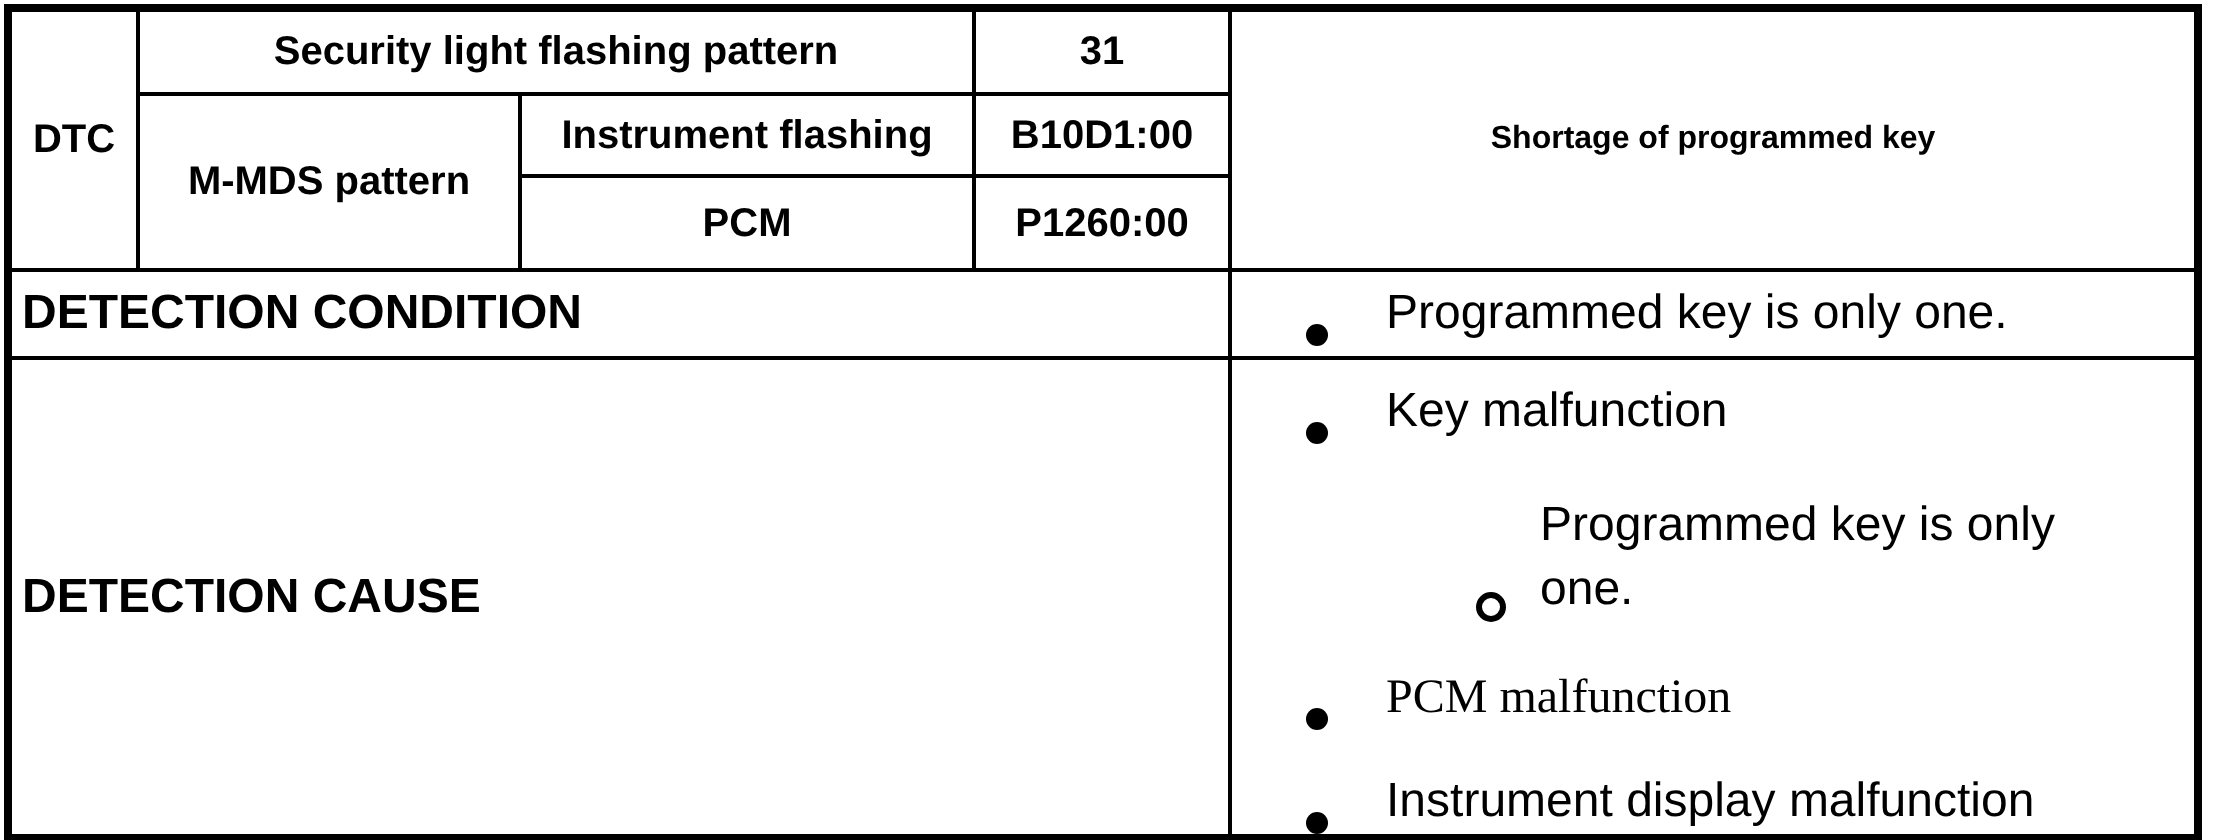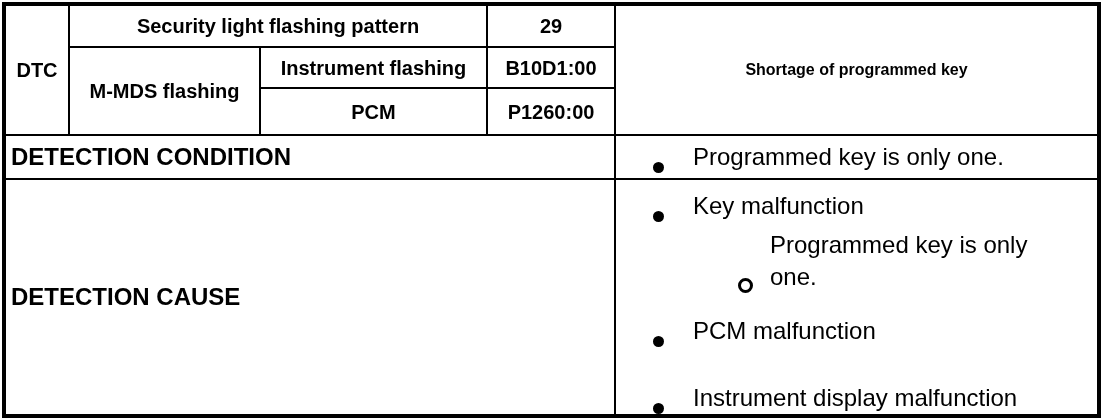--- a/index.html
+++ b/index.html
@@ -88,44 +88,44 @@
     height: 9px;
     border: 3px solid #000;
     border-radius: 50%;
     background: transparent;
     margin: 9px 0 0 122px;
   }
   .li.sub .li-text {
     margin-left: 17px;
     max-width: 270px;
   }
-  .mb1 { margin-bottom: 7px; }
+  .mb1 { margin-bottom: 25px; }
   .mb2 { margin-bottom: 22px; }
-  .mb3 { margin-bottom: 35px; }
+  .mb3 { margin-bottom: 20px; font-family: Liberation Serif, serif; }
 </style>
 </head>
 <body>
 
 <table class="dtc-table">
   <colgroup>
     <col style="width:65px">
     <col style="width:191px">
     <col style="width:227px">
     <col style="width:128px">
     <col style="width:484px">
   </colgroup>
   <tbody>
     <tr class="r1">
       <td class="hdr" rowspan="3">DTC</td>
       <td class="hdr" colspan="2">Security light flashing pattern</td>
-      <td class="hdr">29</td>
+      <td class="hdr">31</td>
       <td class="desc-cell" rowspan="3">Shortage of programmed key</td>
     </tr>
     <tr class="r2">
-      <td class="hdr" rowspan="2">M-MDS flashing</td>
+      <td class="hdr" rowspan="2">M-MDS pattern</td>
       <td class="hdr">Instrument flashing</td>
       <td class="hdr">B10D1:00</td>
     </tr>
     <tr class="r3">
       <td class="hdr">PCM</td>
       <td class="hdr">P1260:00</td>
     </tr>
     <tr class="r4">
       <td class="left-hdr" colspan="4">DETECTION CONDITION</td>
       <td class="items-cell">

